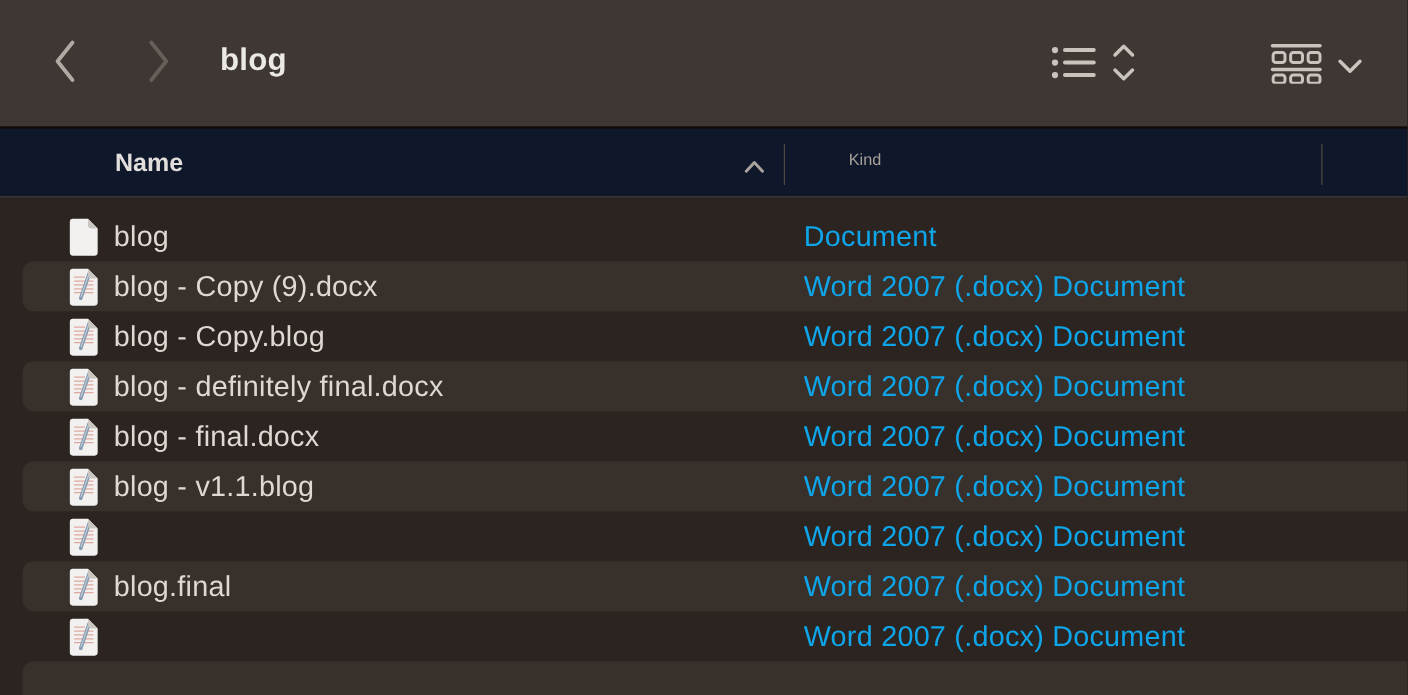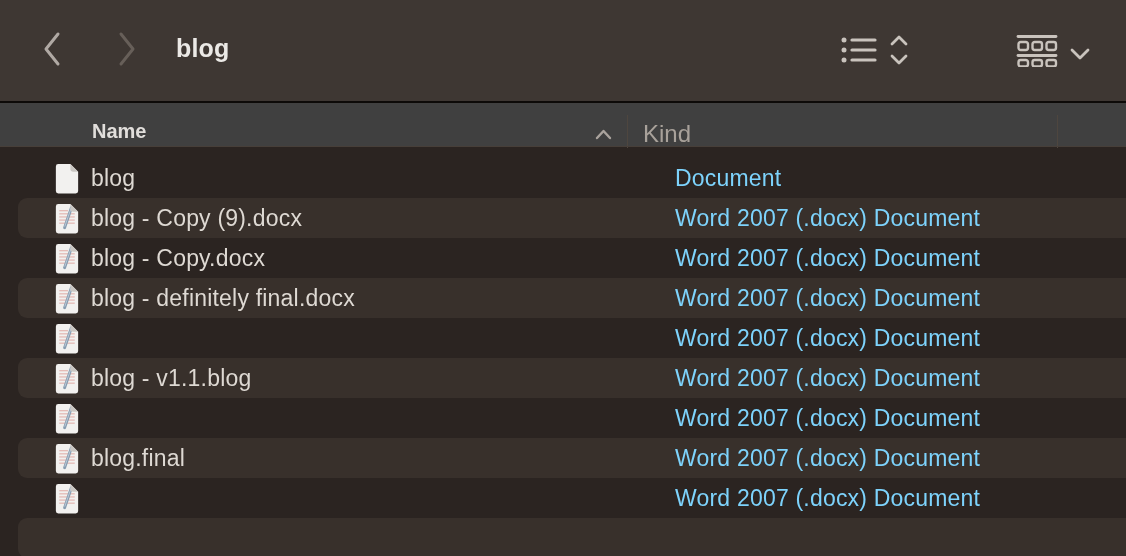--- a/index.html
+++ b/index.html
@@ -30,29 +30,29 @@
   .listview-icon { left: 841px; top: 35px; }
   .sortdir-icon  { left: 888px; top: 33px; }
   .groupby-icon  { left: 1016px; top: 34px; }
   .groupby-chev  { left: 1070px; top: 46px; }
 
   
   .toolbar-separator { height: 2px; background: #0d0a08; }
   .header-underline { position: absolute; left: 0; right: 0; bottom: 0; height: 1px; background: #473f39; }
 
   
-  .col-header { position: relative; height: 44px; background: #404040; }
+  .col-header { position: relative; height: 55px; background: #0f172a; }
   .col-name-label {
     position: absolute; left: 92px; top: 17px;
     font-size: 20px; font-weight: bold; color: #e1dedb;
   }
   .sort-asc-chevron { position: absolute; left: 595px; top: 23px; }
   .col-kind-label {
-    position: absolute; left: 643px; top: 17px;
-    font-size: 24px; font-weight: normal; color: #a8a19a;
+    position: absolute; left: 679px; top: 17px;
+    font-size: 13px; font-weight: normal; color: #a8a19a;
   }
   .col-divider { position: absolute; top: 12px; width: 1px; height: 33px; background: #4e463f; }
   .col-divider-1 { left: 627px; }
   .col-divider-2 { left: 1057px; }
 
   
   .file-list { position: relative; padding-top: 11px; }
   .row { position: relative; height: 40px; display: flex; align-items: center; }
   .row.striped::before {
     content: "";
@@ -62,23 +62,22 @@
   }
   .row > * { position: relative; }
   .file-icon { margin-left: 54px; width: 26px; height: 31px; flex: 0 0 auto; }
   .fname {
     margin-left: 11px;
     font-size: 23px; color: #ded9d3; letter-spacing: 0.2px;
     white-space: nowrap;
   }
   .fkind {
     position: absolute; left: 643px;
-    font-size: 23px; color: #7dd3fc; letter-spacing: 0.2px;
+    font-size: 23px; color: #0ea5e9; letter-spacing: 0.2px;
     white-space: nowrap;
-    margin-left: 32px;
   }
   .row.empty-row { height: 40px; }
 </style>
 </head>
 <body>
 
 <div class="window">
 
   <div class="toolbar">
     <div class="nav-btn nav-back">
@@ -193,21 +192,21 @@
         <line x1="5" y1="8" x2="14" y2="8" stroke="#e0a8a2" stroke-width="1"></line>
         <line x1="5" y1="11.2" x2="21" y2="11.2" stroke="#e0a8a2" stroke-width="1"></line>
         <line x1="5" y1="14.4" x2="21" y2="14.4" stroke="#e0a8a2" stroke-width="1"></line>
         <line x1="5" y1="17.6" x2="21" y2="17.6" stroke="#e0a8a2" stroke-width="1"></line>
         <line x1="5" y1="20.8" x2="21" y2="20.8" stroke="#e0a8a2" stroke-width="1"></line>
         <line x1="17.5" y1="5" x2="10.5" y2="25.5" stroke="#879cb0" stroke-width="3" stroke-linecap="round"></line>
         <line x1="17.2" y1="5.5" x2="10.8" y2="24" stroke="#c3d0db" stroke-width="0.9" stroke-linecap="round"></line>
         <path d="M16.5 1 L24.5 9 H19 A2.5 2.5 0 0 1 16.5 6.5 Z" fill="#c9c6c2"></path>
       </svg>
     </span>
-    <span class="fname">blog - Copy.docx</span>
+    <span class="fname">blog - Copy.blog</span>
     <span class="fkind">Word 2007 (.docx) Document</span>
   </div>
       <div class="row striped">
 
     <span class="file-icon">
       <svg width="26" height="31" viewBox="0 0 26 32">
         <path d="M4 1 H16.5 L24.5 9 V29 A2.5 2.5 0 0 1 22 31.5 H4 A2.5 2.5 0 0 1 1.5 29 V3.5 A2.5 2.5 0 0 1 4 1 Z" fill="#f2f1ef"></path>
         <line x1="5" y1="8" x2="14" y2="8" stroke="#e0a8a2" stroke-width="1"></line>
         <line x1="5" y1="11.2" x2="21" y2="11.2" stroke="#e0a8a2" stroke-width="1"></line>
         <line x1="5" y1="14.4" x2="21" y2="14.4" stroke="#e0a8a2" stroke-width="1"></line>
@@ -229,20 +228,21 @@
         <line x1="5" y1="8" x2="14" y2="8" stroke="#e0a8a2" stroke-width="1"></line>
         <line x1="5" y1="11.2" x2="21" y2="11.2" stroke="#e0a8a2" stroke-width="1"></line>
         <line x1="5" y1="14.4" x2="21" y2="14.4" stroke="#e0a8a2" stroke-width="1"></line>
         <line x1="5" y1="17.6" x2="21" y2="17.6" stroke="#e0a8a2" stroke-width="1"></line>
         <line x1="5" y1="20.8" x2="21" y2="20.8" stroke="#e0a8a2" stroke-width="1"></line>
         <line x1="17.5" y1="5" x2="10.5" y2="25.5" stroke="#879cb0" stroke-width="3" stroke-linecap="round"></line>
         <line x1="17.2" y1="5.5" x2="10.8" y2="24" stroke="#c3d0db" stroke-width="0.9" stroke-linecap="round"></line>
         <path d="M16.5 1 L24.5 9 H19 A2.5 2.5 0 0 1 16.5 6.5 Z" fill="#c9c6c2"></path>
       </svg>
     </span>
+    <span class="fname">blog - final.docx</span>
     <span class="fkind">Word 2007 (.docx) Document</span>
   </div>
       <div class="row striped">
 
     <span class="file-icon">
       <svg width="26" height="31" viewBox="0 0 26 32">
         <path d="M4 1 H16.5 L24.5 9 V29 A2.5 2.5 0 0 1 22 31.5 H4 A2.5 2.5 0 0 1 1.5 29 V3.5 A2.5 2.5 0 0 1 4 1 Z" fill="#f2f1ef"></path>
         <line x1="5" y1="8" x2="14" y2="8" stroke="#e0a8a2" stroke-width="1"></line>
         <line x1="5" y1="11.2" x2="21" y2="11.2" stroke="#e0a8a2" stroke-width="1"></line>
         <line x1="5" y1="14.4" x2="21" y2="14.4" stroke="#e0a8a2" stroke-width="1"></line>

